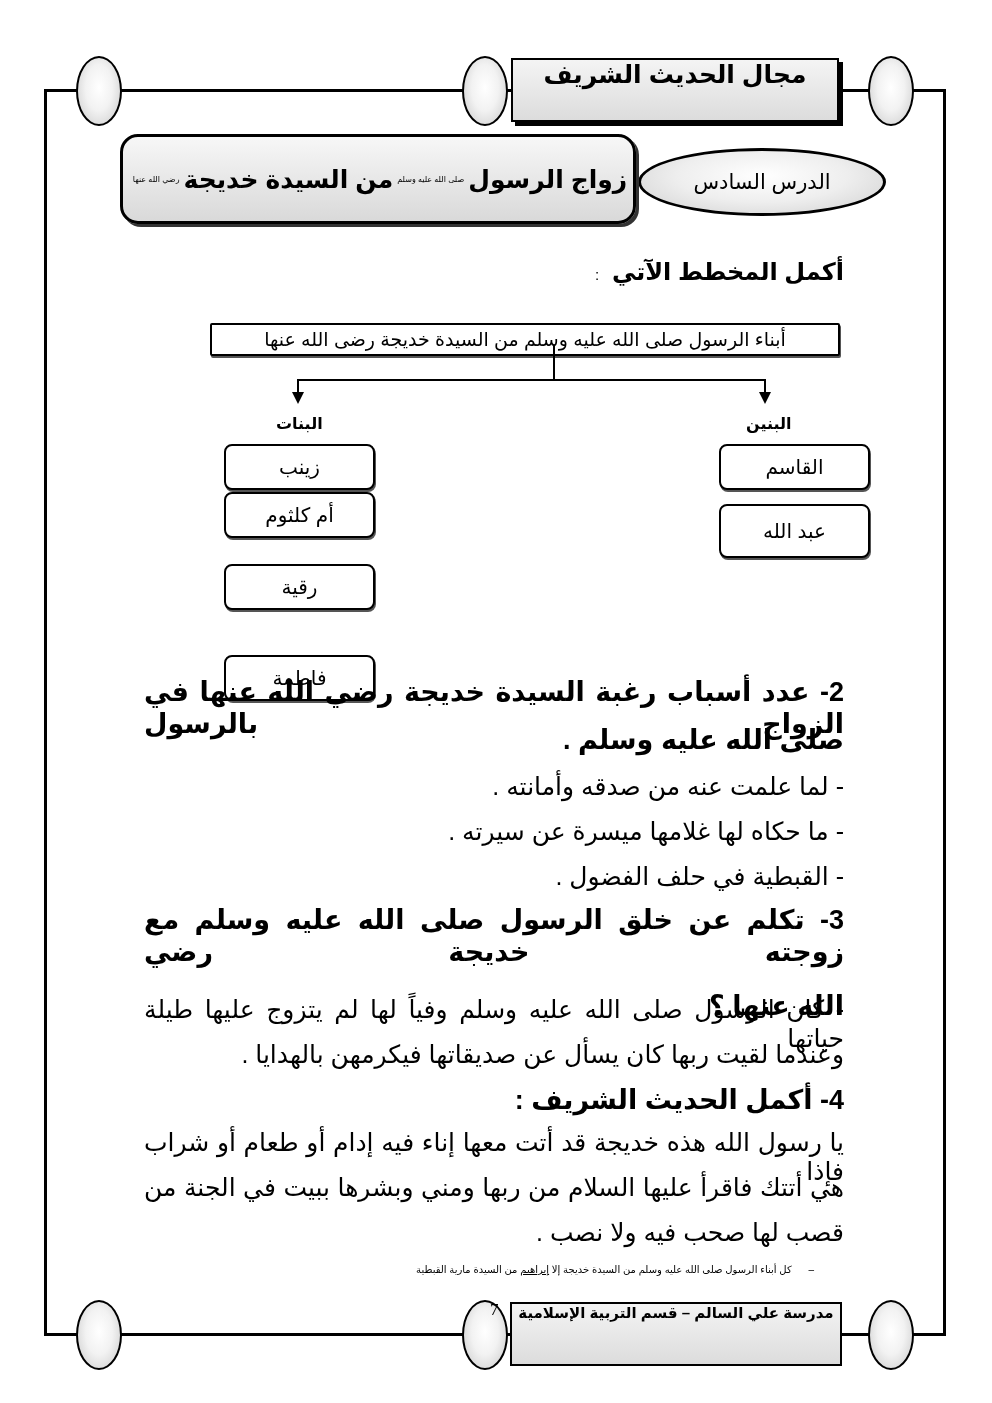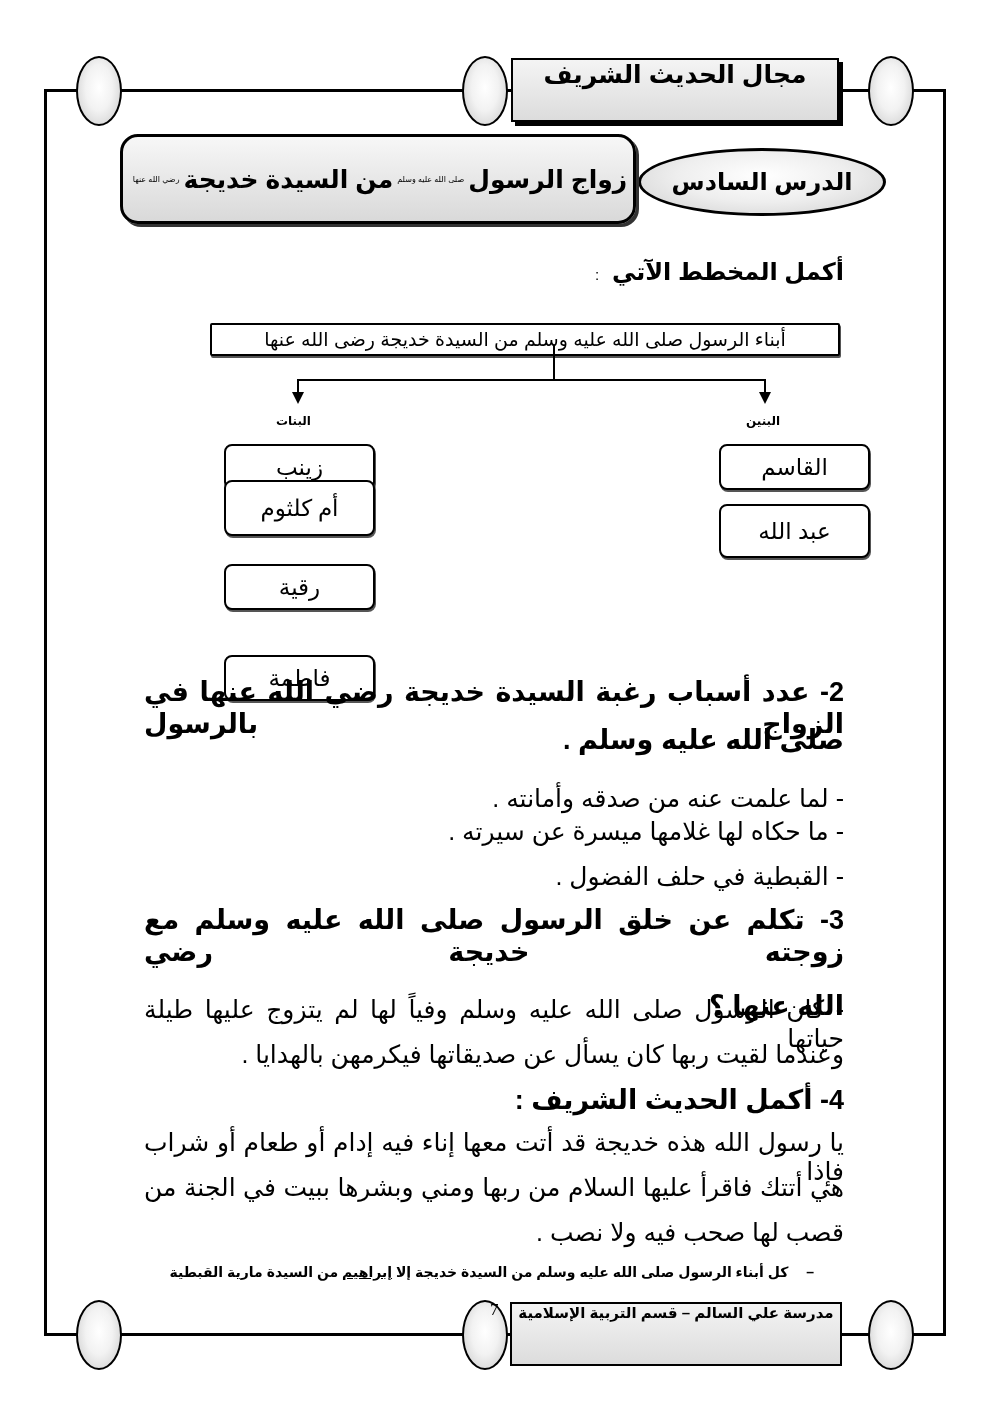--- a/index.html
+++ b/index.html
@@ -16,31 +16,31 @@
              direction:rtl; font-weight:bold; }
   .lesson-box { position:absolute; left:120px; top:134px; width:516px; height:90px; border:3px solid #000;
                 border-radius:18px; box-sizing:border-box;
                 background:linear-gradient(#f7f7f7, #d9d9d9);
                 box-shadow:3px 3px 0 #333; display:flex; align-items:center; justify-content:center;
                 direction:rtl; }
   .lesson-oval { position:absolute; left:638px; top:148px; width:248px; height:68px; border:3px solid #000;
                  border-radius:50%; box-sizing:border-box;
                  background:radial-gradient(ellipse at 50% 40%, #ffffff 0%, #eeeeee 50%, #cfcfcf 100%);
                  display:flex; align-items:center; justify-content:center; direction:rtl;
-                 font-weight:bold; font-size:24px; }
+                 font-weight:normal; font-size:21px; }
   .title-main { font-size:25px; font-weight:bold; }
   .title-small { font-size:8px; margin:0 4px; }
   .rtl { direction:rtl; text-align:right; }
   .box { position:absolute; border:2px solid #000; border-radius:8px; box-sizing:border-box;
          background:#fff; display:flex; align-items:center; justify-content:center; direction:rtl;
-         font-size:23px; box-shadow:1px 2px 0 #555; }
+         font-size:20px; box-shadow:1px 2px 0 #555; }
   .line { position:absolute; background:#000; }
   .arrowhead { position:absolute; width:0; height:0; border-left:6px solid transparent;
                border-right:6px solid transparent; border-top:12px solid #000; }
-  .col-hdr { position:absolute; font-weight:bold; font-size:12px; direction:rtl;text-align:center; }
+  .col-hdr { position:absolute; font-weight:bold; font-size:16px; direction:rtl;text-align:center; }
   .q { position:absolute; right:148px; width:700px; direction:rtl; text-align:right; font-size:25px; }
   .q.bold { font-weight:bold; font-size:27px; }
 </style>
 </head>
 <body>
 
 <div class="frame-line" style="left:44px; top:89px; width:902px; height:3px;"></div>
 <div class="frame-line" style="left:44px; top:89px; width:3px; height:1246px;"></div>
 <div class="frame-line" style="left:943px; top:89px; width:3px; height:1246px;"></div>
 <div class="frame-line" style="left:44px; top:1333px; width:902px; height:3px;"></div>
@@ -85,47 +85,47 @@
 <div class="box" style="left:719px; top:444px; width:151px; height:46px;">
   <span>القاسم</span>
 </div>
 <div class="box" style="left:719px; top:504px; width:151px; height:54px;">
   <span>عبد الله</span>
 </div>
 
 <div class="box" style="left:224px; top:444px; width:151px; height:46px;">
   <span>زينب</span>
 </div>
-<div class="box" style="left:224px; top:480px; width:151px; height:56px;font-family:Liberation Serif, serif;">
+<div class="box" style="left:224px; top:492px; width:151px; height:46px;">
   <span>أم كلثوم</span>
 </div>
 <div class="box" style="left:224px; top:564px; width:151px; height:46px;">
   <span>رقية</span>
 </div>
 <div class="box" style="left:224px; top:623px; width:151px; height:46px;margin-top:32px;">
   <span>فاطمة</span>
 </div>
 
 <div class="q bold" style="top:676px; text-align:justify; text-align-last:justify;">2- عدد أسباب رغبة السيدة خديجة رضي الله عنها في الزواج بالرسول</div>
 <div class="q bold" style="top:724px;">صلى الله عليه وسلم .</div>
-<div class="q" style="top:772px;margin-top:12px;">- لما علمت عنه من صدقه وأمانته .</div>
+<div class="q" style="top:772px;">- لما علمت عنه من صدقه وأمانته .</div>
 <div class="q" style="top:817px;">- ما حكاه لها غلامها ميسرة عن سيرته .</div>
 <div class="q" style="top:862px;">- القبطية في حلف الفضول .</div>
 
 <div class="q bold" style="top:904px; text-align:justify; text-align-last:justify;">3- تكلم عن خلق الرسول صلى الله عليه وسلم مع زوجته خديجة رضي</div>
 <div class="q bold" style="top:948px;margin-top:42px;">الله عنها ؟</div>
 <div class="q" style="top:995px; text-align:justify; text-align-last:justify;">- كان الرسول صلى الله عليه وسلم وفياً لها لم يتزوج عليها طيلة حياتها</div>
 <div class="q" style="top:1040px;">وعندما لقيت ربها كان يسأل عن صديقاتها فيكرمهن بالهدايا .</div>
 
 <div class="q bold" style="top:1084px;">4- أكمل الحديث الشريف :</div>
 <div class="q" style="top:1128px; text-align:justify; text-align-last:justify;">يا رسول الله هذه خديجة قد أتت معها إناء فيه إدام أو طعام أو شراب فإذا</div>
 <div class="q" style="top:1173px; text-align:justify; text-align-last:justify;">هي أتتك فاقرأ عليها السلام من ربها ومني وبشرها ببيت في الجنة من</div>
 <div class="q" style="top:1218px;">قصب لها صحب فيه ولا نصب .</div>
 
-<div class="abs rtl" style="right:178px; top:1264px; width:660px; font-size:14px;font-weight:bold;">
+<div class="abs rtl" style="right:178px; top:1264px; width:660px; font-size:10px;">
   <span style="margin-left:14px;">–</span>
   <span>كل أبناء الرسول صلى الله عليه وسلم من السيدة خديجة إلا</span>
   <span style="text-decoration:underline;">إبراهيم</span>
   <span>من السيدة مارية القبطية</span>
 </div>
 
 <div class="ring" style="left:76px; top:1300px; width:46px; height:70px;"></div>
 <div class="ring" style="left:462px; top:1300px; width:46px; height:70px;"></div>
 <div class="ring" style="left:868px; top:1300px; width:46px; height:70px;"></div>
 

